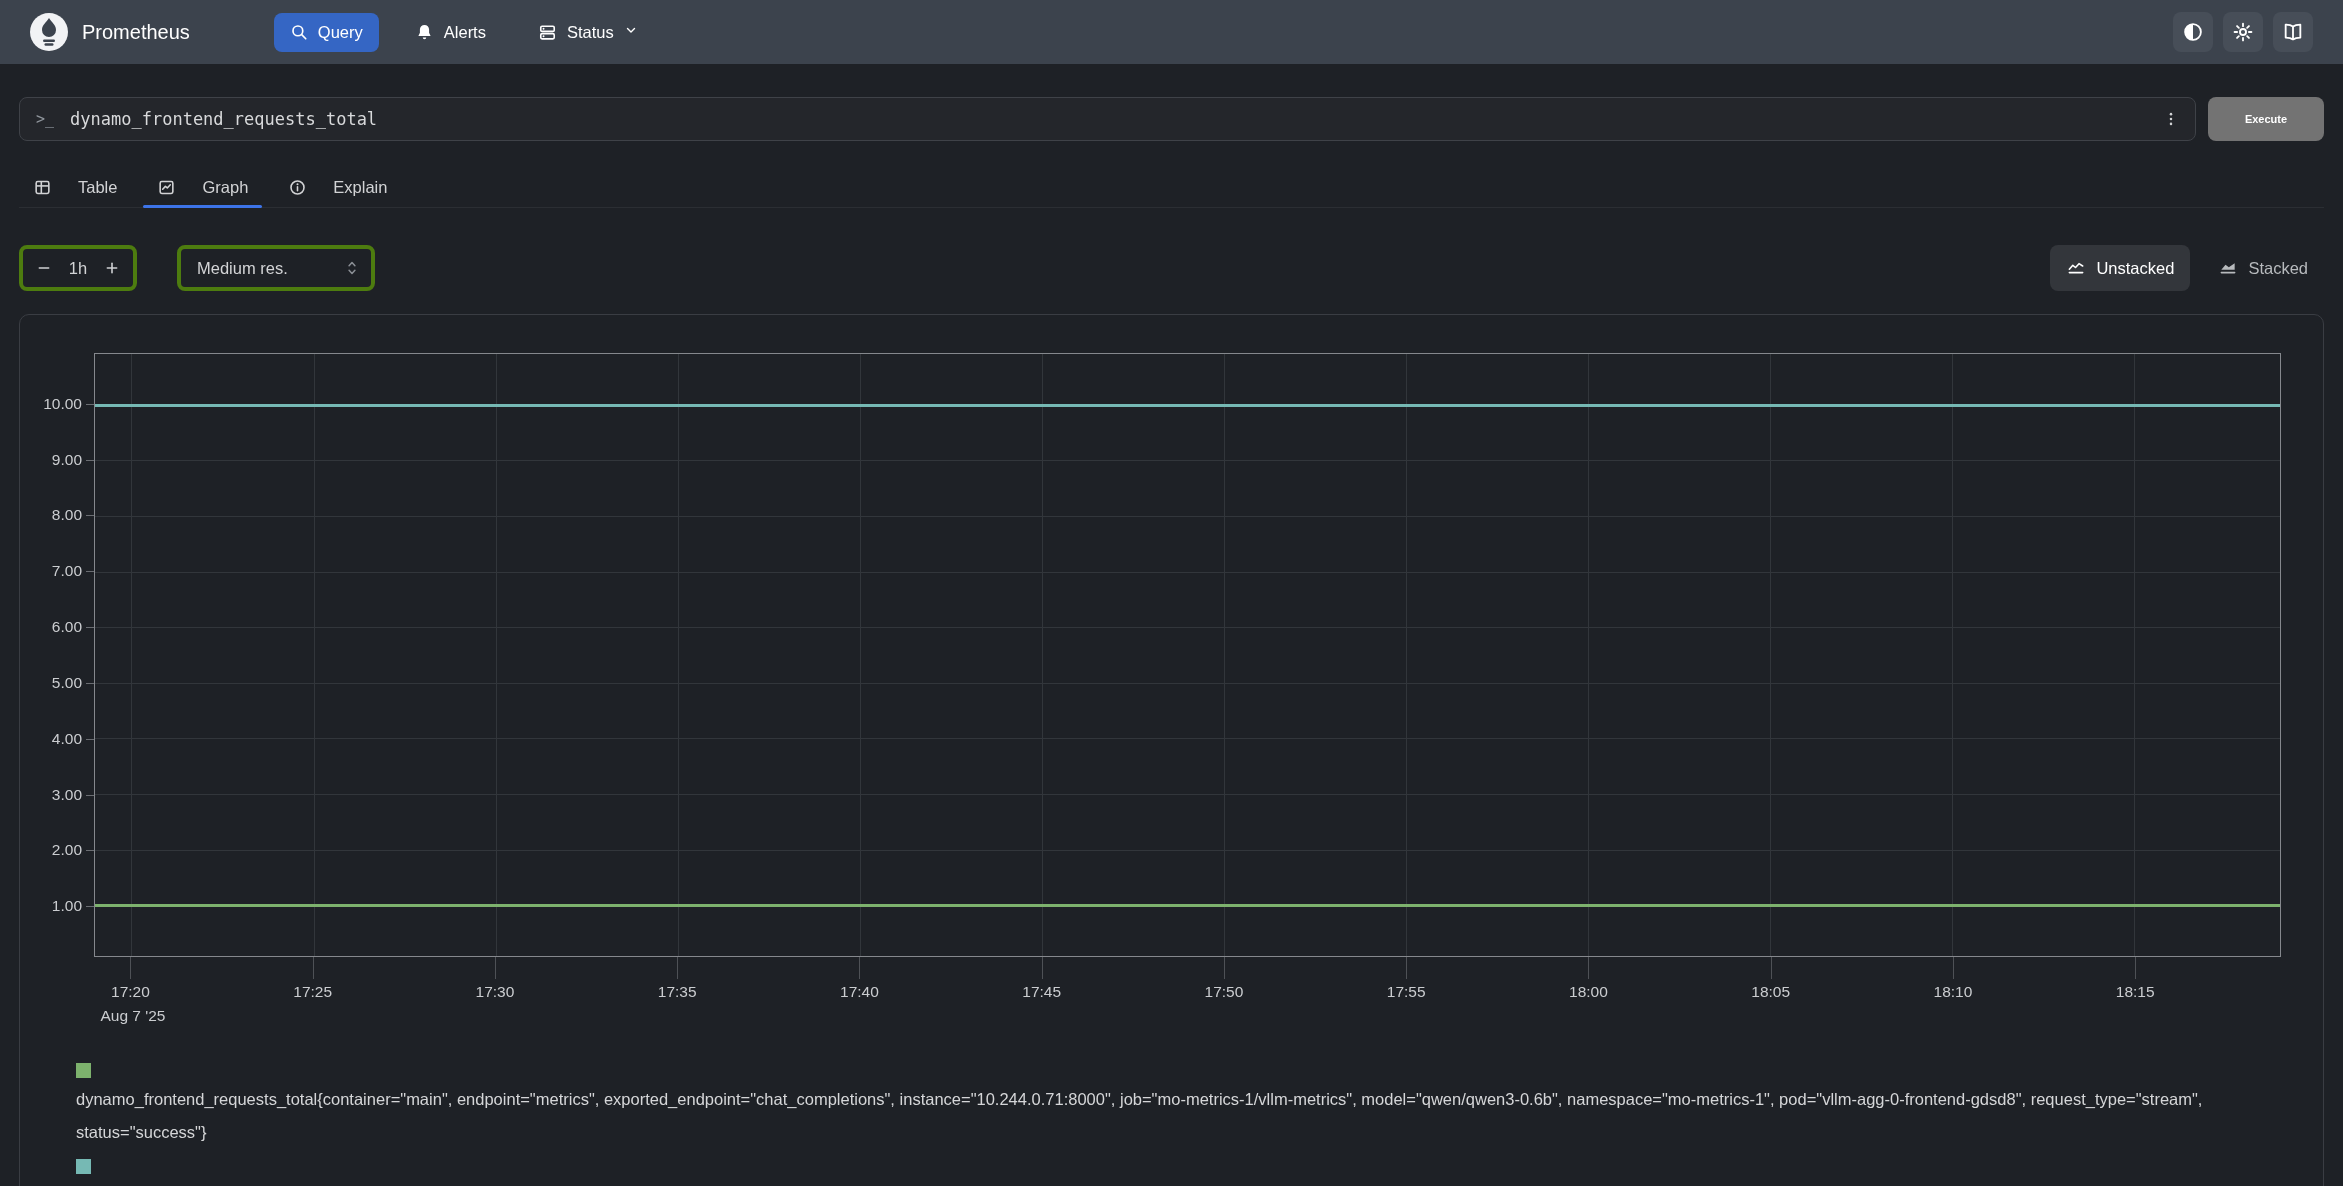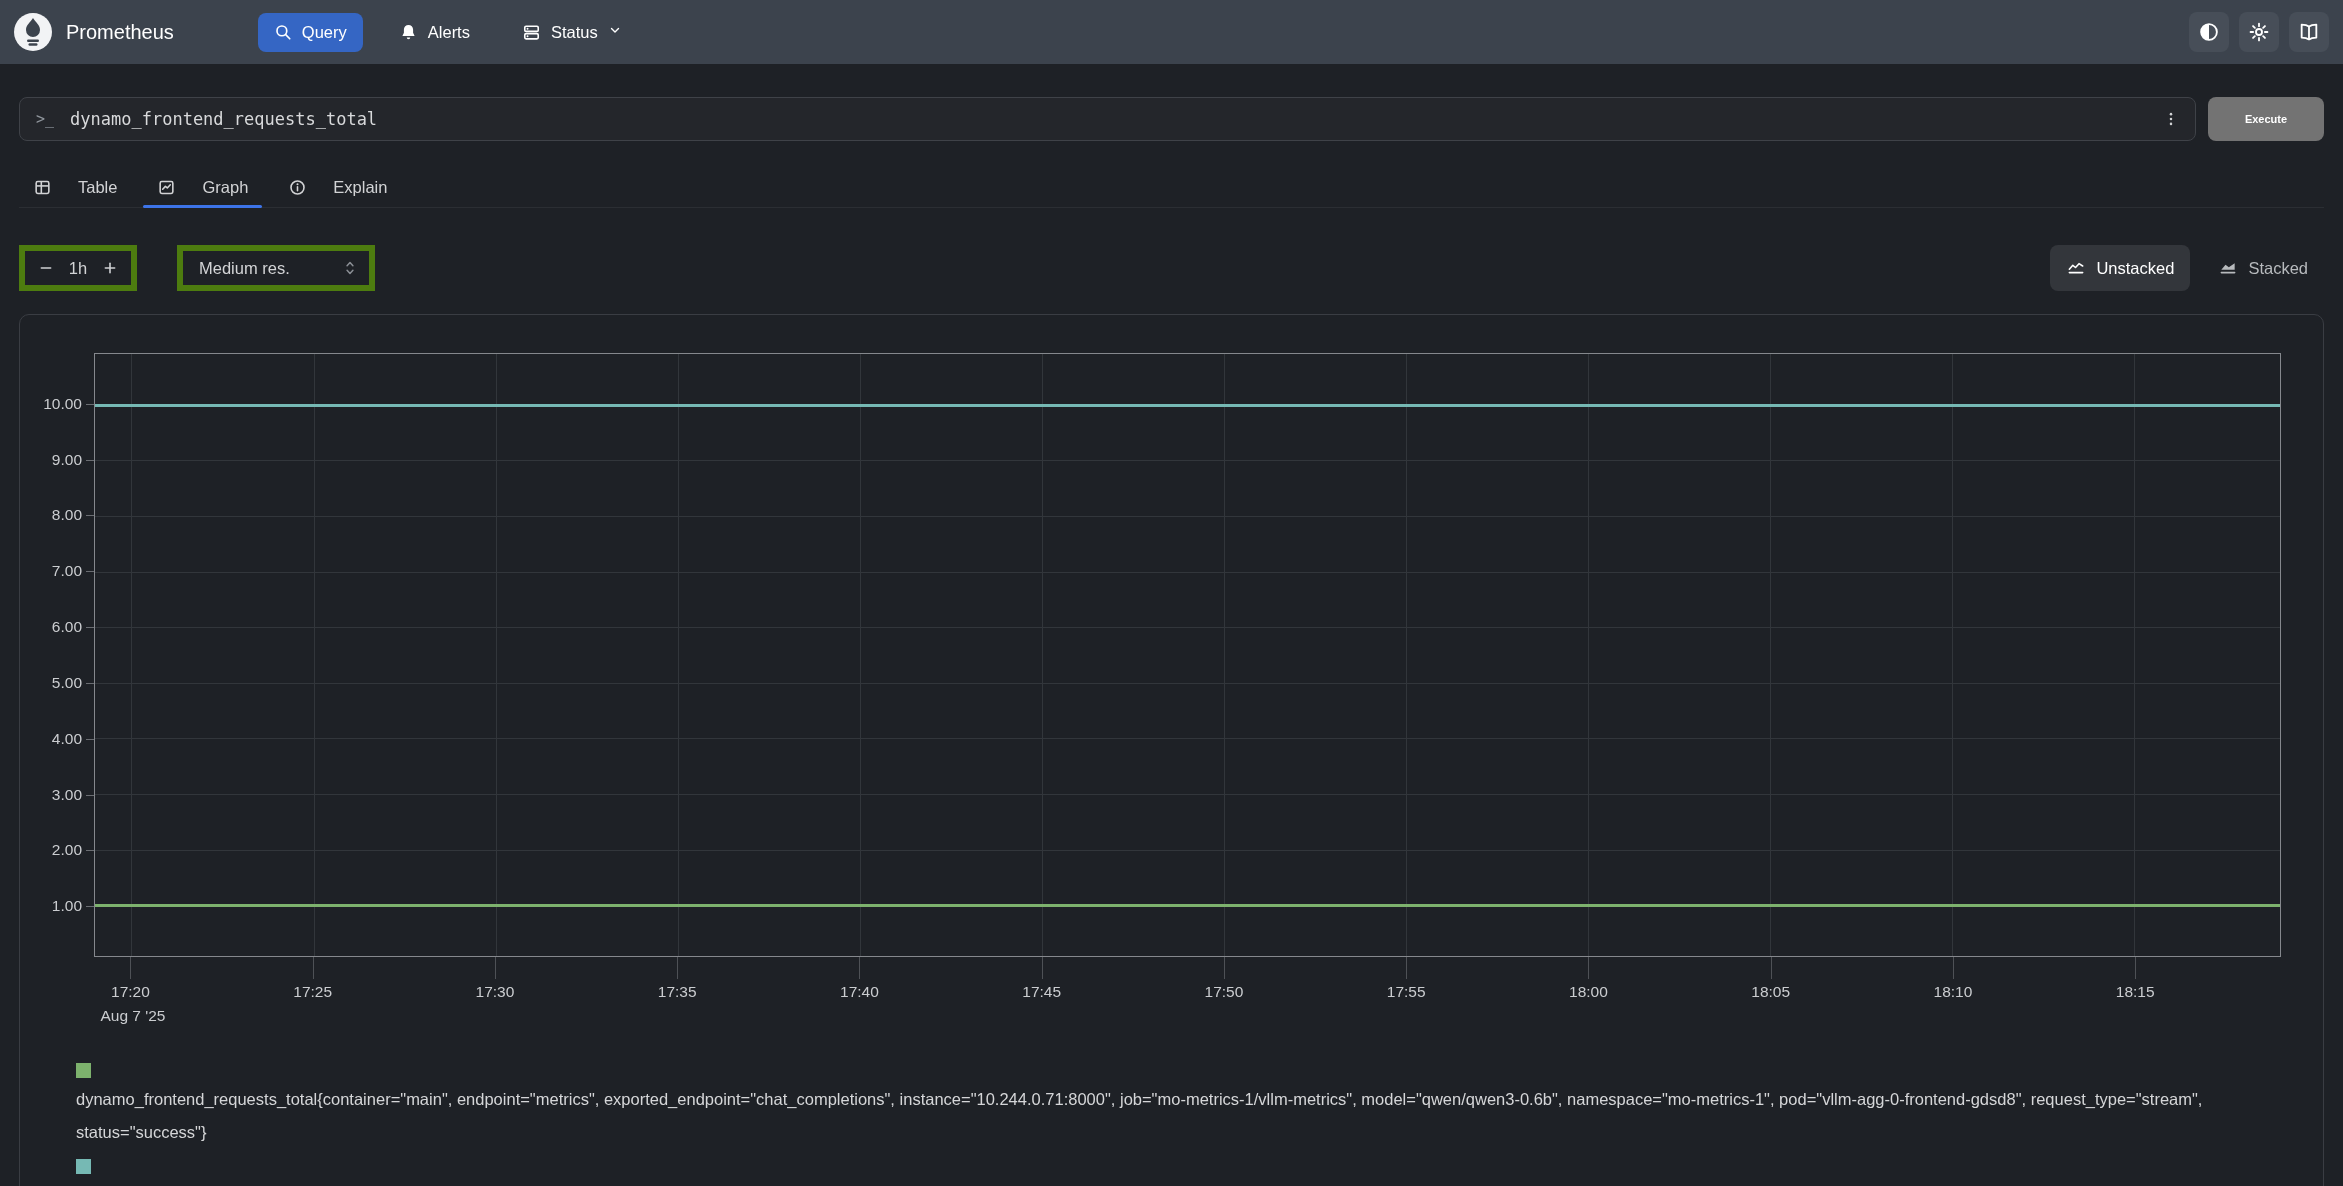--- a/index.html
+++ b/index.html
@@ -5,21 +5,21 @@
   * { box-sizing: border-box; }
   html,body { margin:0; padding:0; }
   body {
     width:2343px; height:1186px; overflow:hidden;
     background:#1e2126; color:#d6d7d9;
     font-family:"Liberation Sans", sans-serif;
   }
   svg { display:block; }
 
   
-  .navbar { height:64px; background:#3c434d; display:flex; align-items:center; padding:0 14px; }
+  .navbar { height:64px; background:#3c434d; display:flex; align-items:center; padding:0 30px; }
   .brand { display:flex; align-items:center; gap:14px; color:#ffffff; font-size:20px; cursor:pointer; }
   .logo { width:38px; height:38px; border-radius:50%; background:#f2f3f5; display:flex; align-items:center; justify-content:center; }
   .nav-items { display:flex; align-items:center; gap:20px; margin-left:84px; }
   .nav-btn { display:flex; align-items:flex-start; gap:10px; color:#fff; font-size:16.5px; padding:10px 16px; border-radius:8px; cursor:pointer; }
   .nav-btn.active { background:#3566c4; }
   .nav-actions { margin-left:auto; display:flex; gap:10px; }
   .icon-tile { width:40px; height:40px; border-radius:8px; background:#474e58; display:flex; align-items:center; justify-content:center; color:#fff; cursor:pointer; }
 
   
   .main { padding:0 19px; }
@@ -29,21 +29,21 @@
   .prompt { color:#8f959c; font-family:"DejaVu Sans Mono", monospace; font-size:15px; margin-right:16px; }
   .expr-text { font-family:"DejaVu Sans Mono", monospace; font-size:17px; color:#d8d9db; flex:1; }
   .kebab { width:36px; height:36px; display:flex; align-items:center; justify-content:center; color:#cfd1d4; cursor:pointer; }
   .execute-btn { width:116px; height:44px; background:#737373; color:#fff; border:none; border-radius:8px; font-size:11px; font-weight:700; font-family:inherit; cursor:pointer; }
 
   .tabs { margin-top:26px; display:flex; border-bottom:1px solid #2b2e33; }
   .tab { display:flex; align-items:center; gap:26px; padding:0 14px; height:40px; color:#d2d3d5; font-size:16.5px; position:relative; margin-right:12px; cursor:pointer; }
   .tab.active::after { content:""; position:absolute; left:0; right:0; bottom:-1px; height:3px; background:#3d74e8; border-radius:2px; }
 
   .controls { margin-top:37px; display:flex; align-items:center; }
-  .ctrl { height:46px; border:6px solid #4d7c0f; border-radius:0; display:flex; align-items:center; color:#d3d4d6; font-size:16.5px; background:transparent; }
+  .ctrl { height:46px; border:4px solid #4d7c0f; border-radius:8px; display:flex; align-items:center; color:#d3d4d6; font-size:16.5px; background:transparent; }
   .range { width:118px; justify-content:space-between; padding:0 4px; margin-right:40px; }
   .icon-btn-sm { width:34px; height:34px; display:flex; align-items:center; justify-content:center; color:#cfd1d4; cursor:pointer; }
   .endtime { width:266px; padding:0 4px; margin-right:24px; justify-content:space-between; cursor:pointer; }
   .placeholder { color:#6c7077; }
   .res { width:198px; padding:0 12px 0 16px; justify-content:space-between; cursor:pointer; }
   .updown { color:#8a8e94; }
   .stack-group { margin-left:auto; display:flex; gap:12px; align-items:center; }
   .stack-btn { height:46px; border-radius:8px; display:flex; align-items:center; gap:10px; padding:0 16px; font-size:16.5px; color:#b7babd; cursor:pointer; }
   .stack-btn.active { background:#33363b; color:#ffffff; }
 

